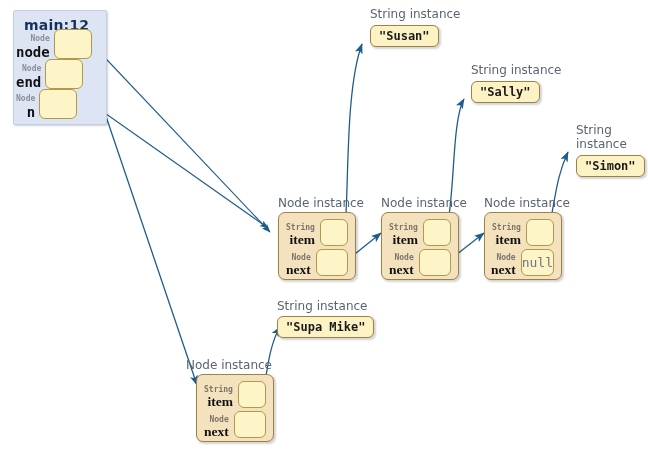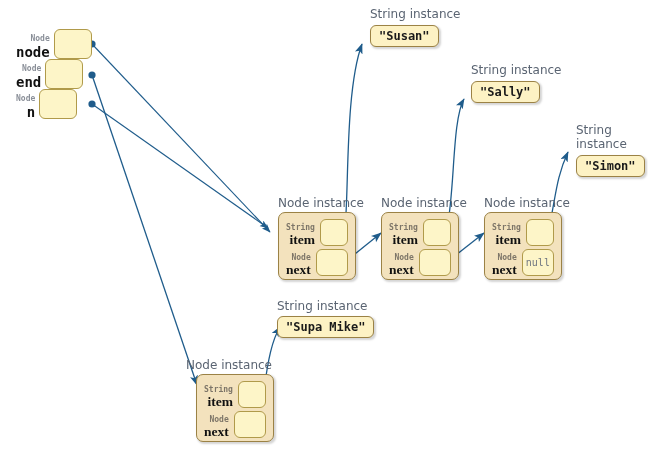--- a/index.html
+++ b/index.html
@@ -81,21 +81,21 @@
   }
   .field-slot{
     width:34px;height:27px;
     background:#fdf5c8;
     border:1.6px solid #b09a4a;
     border-radius:6px;
     position:relative;box-sizing:border-box;
     display:flex;align-items:center;justify-content:center;
   }
   .null-text{
-    font-size:10px;color:#6f7680;
+    font-size:13px;color:#6f7680;
     font-family:"DejaVu Sans Mono","Liberation Mono",monospace;
   }
 
   
   .str-box{
     position:absolute;
     background:#fdf2c4;
     border:1.6px solid #9b8245;
     border-radius:6px;
     box-shadow:1.5px 1.5px 2px rgba(0,0,0,.17);
@@ -144,20 +144,23 @@
 
     <circle cx="345" cy="228" r="3.6" fill="#1f5c8b"></circle>
     <circle cx="345" cy="262" r="3.6" fill="#1f5c8b"></circle>
     <circle cx="447" cy="228" r="3.6" fill="#1f5c8b"></circle>
     <circle cx="447" cy="262" r="3.6" fill="#1f5c8b"></circle>
     <circle cx="549" cy="228" r="3.6" fill="#1f5c8b"></circle>
     <circle cx="264" cy="390" r="3.6" fill="#1f5c8b"></circle>
     <circle cx="264" cy="423" r="3.6" fill="#1f5c8b"></circle>
   </svg>
 
+  <div class="frame" style="left:13px;top:10px;width:92px;height:113px;">
+    <div class="frame-title">main:12</div>
+  </div>
 
   <div class="var" style="left:16px;top:29px;">
     <div class="var-labels">
       <span class="var-type">Node</span>
       <span class="var-name">node</span>
     </div>
     <div class="slot"></div>
   </div>
 
   <div class="var" style="left:16px;top:59px;">

